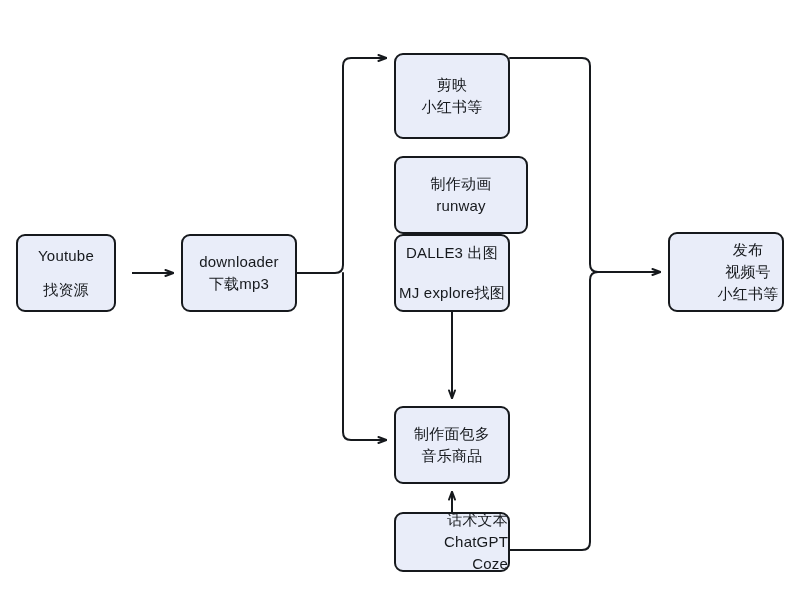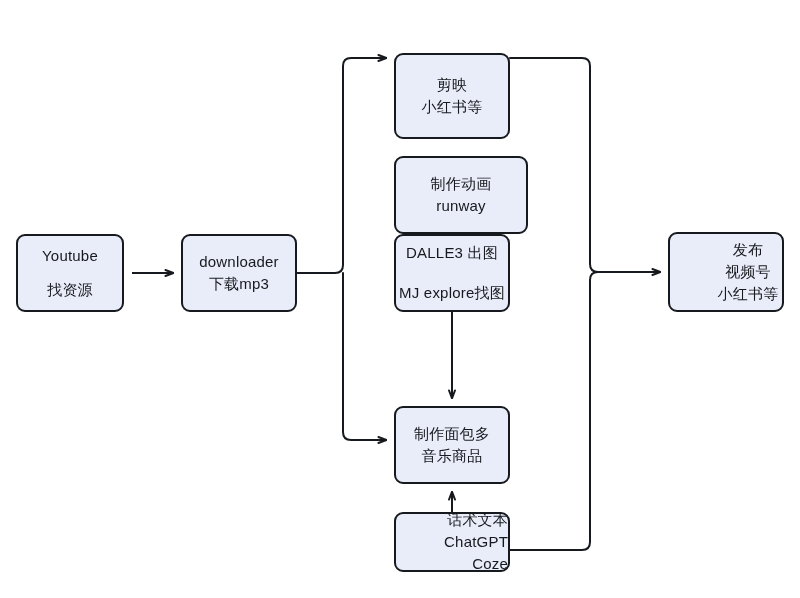--- a/index.html
+++ b/index.html
@@ -55,21 +55,21 @@
 
     <path d="M452,312 L452,398" fill="none" stroke="#16191d" stroke-width="2" marker-end="url(#arrowhead)"></path>
 
     <path d="M452,512 L452,492" fill="none" stroke="#16191d" stroke-width="2" marker-end="url(#arrowhead)"></path>
 
     <path d="M510,58 L582,58 Q590,58 590,66 L590,264 Q590,272 598,272 L660,272" fill="none" stroke="#16191d" stroke-width="2" stroke-linecap="round" stroke-linejoin="round" marker-end="url(#arrowhead)"></path>
 
     <path d="M510,550 L582,550 Q590,550 590,542 L590,280 Q590,272 598,272" fill="none" stroke="#16191d" stroke-width="2" stroke-linecap="round" stroke-linejoin="round"></path>
   </svg>
 
-  <div class="node" style="left:16px;top:234px;width:108px;height:78px;gap:12px;">
+  <div class="node" style="left:16px;top:234px;width:100px;height:78px;gap:12px;">
     <span class="line">Youtube</span>
     <span class="line">找资源</span>
   </div>
 
   <div class="node" style="left:181px;top:234px;width:116px;height:78px;">
     <span class="line">downloader</span>
     <span class="line">下载mp3</span>
   </div>
 
   <div class="node" style="left:394px;top:15px;width:116px;height:86px;margin-top:38px;">

